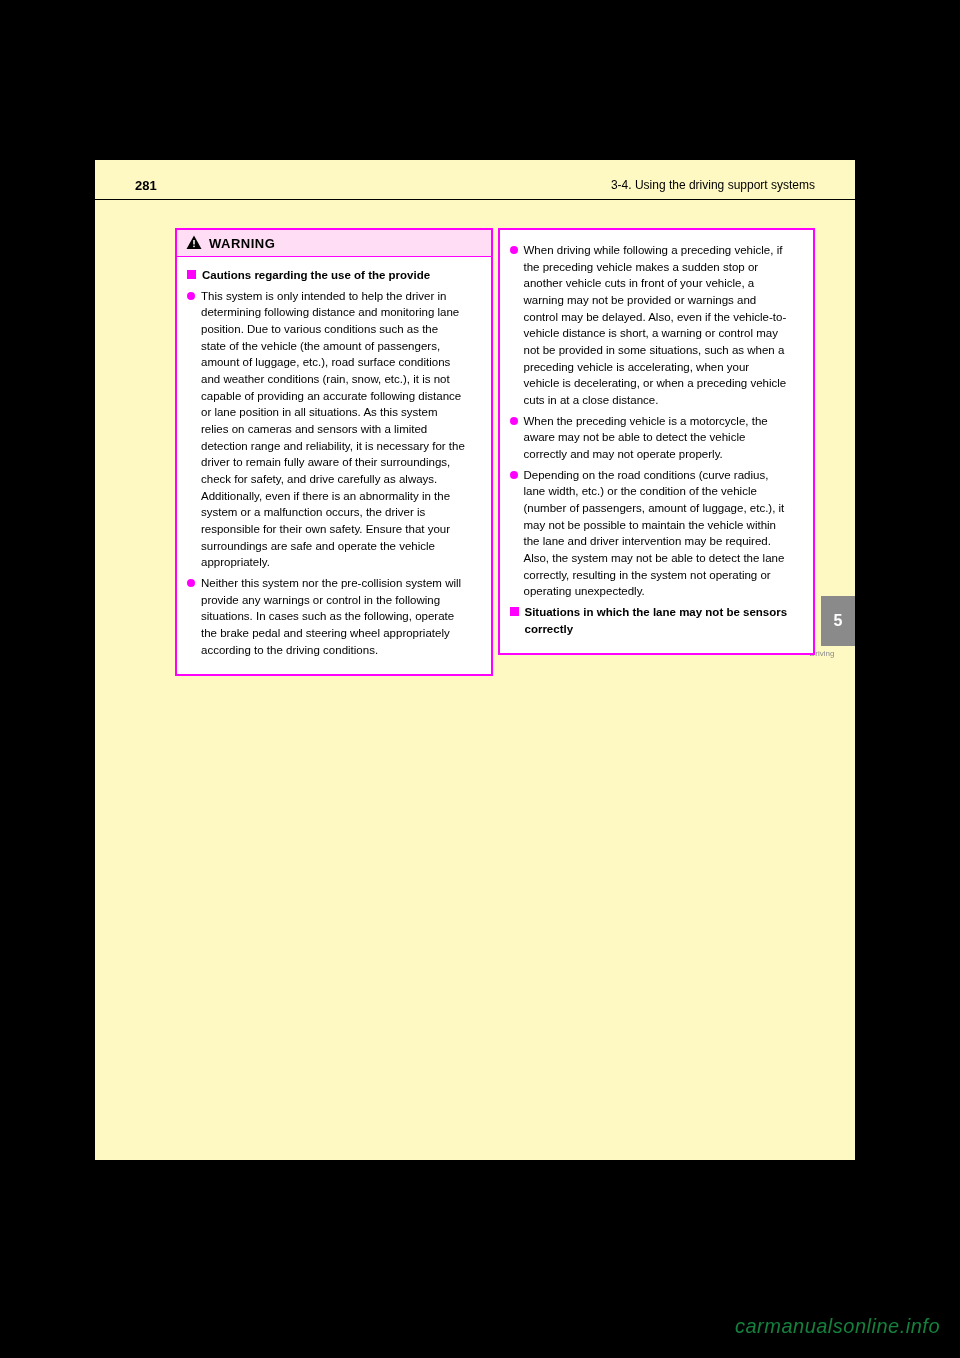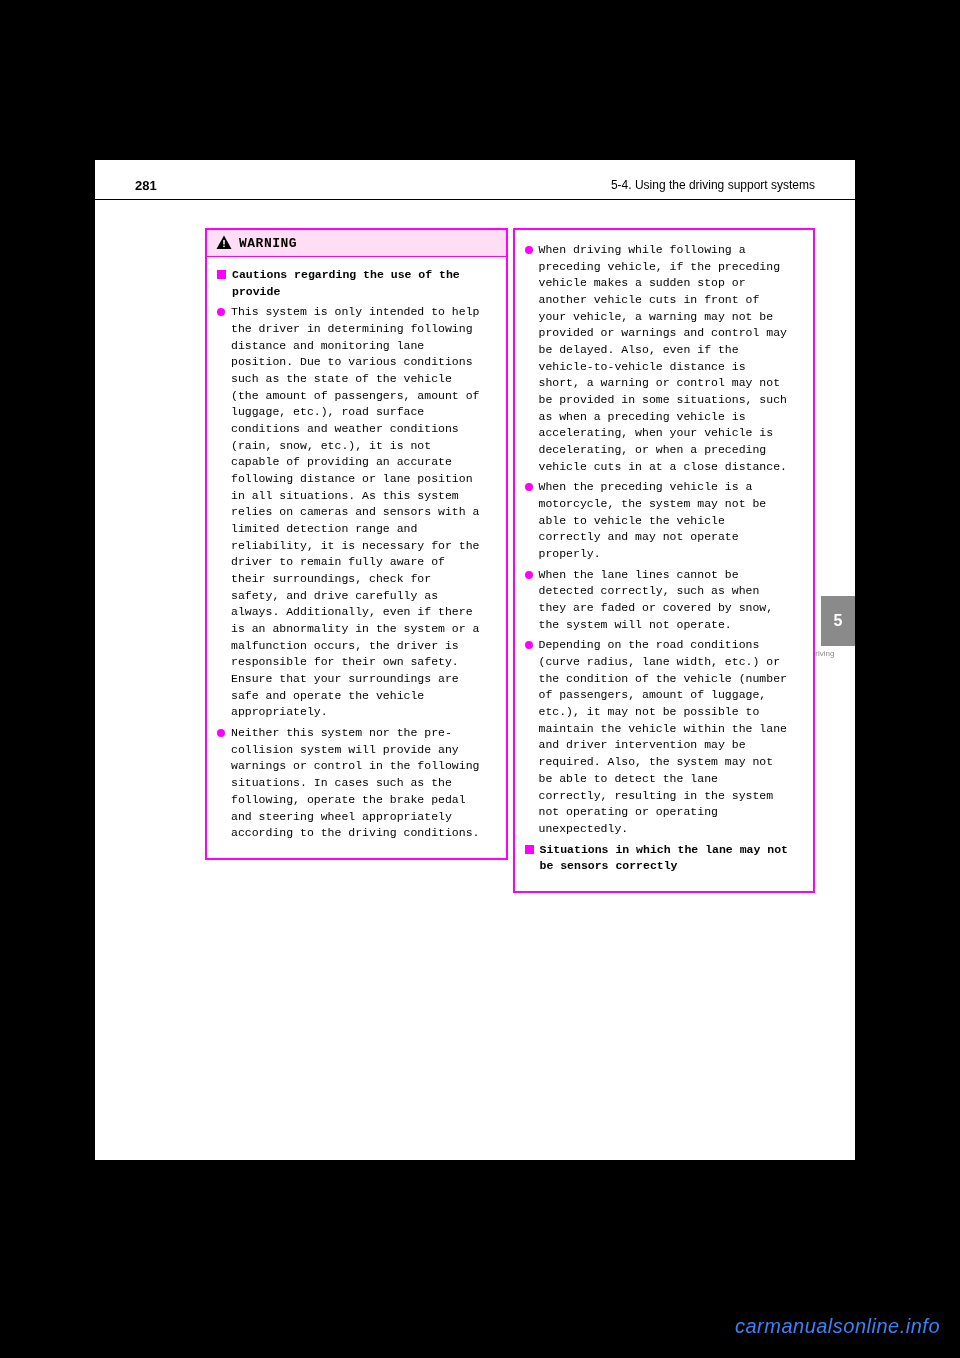--- a/index.html
+++ b/index.html
@@ -11,43 +11,42 @@
       position: relative;
       color: #000;
       overflow: hidden;
     }
     .page {
       position: absolute;
       left: 95px;
       top: 160px;
       width: 760px;
       height: 1000px;
-      background: #ffffff;
+      background: #fef9c3;
     }
     .page-header {
       position: absolute;
       top: 18px;
       left: 0;
       right: 0;
       padding: 0 40px 6px 40px;
       border-bottom: 1px solid #000;
       display: flex;
       justify-content: space-between;
       font-size: 13px;
     }
     .page-number { font-weight: bold; }
     .section-name { font-size: 12px; }
     .columns {
       position: absolute;
       top: 68px;
-      left: 110px;
+      left: 80px;
       right: 40px;
       display: flex;
       gap: 5px;
-      font-family: Liberation Mono, monospace;
     }
     .col {
       width: 50%;
       display: flex;
       flex-direction: column;
       gap: 0;
     }
     .warning-box {
       border: 2px solid #ff00ff;
       background: #fff;
@@ -125,39 +124,39 @@
       font-size: 8px;
       text-align: center;
       color: #8a8a8a;
       line-height: 1.1;
       writing-mode: horizontal-tb;
     }
     .watermark {
       position: absolute;
       right: 20px;
       bottom: 20px;
-      color: #3b82f6;
+      color: #15803d;
       font-size: 20px;
       font-style: italic;
       letter-spacing: 0.5px;
     }
     
     .plain-box {
       border: 2px solid #ff00ff;
       background: #fff;
     }
   </style>
 </head>
 <body>
 
 <div class="page">
 
   <div class="page-header">
     <span class="page-number">281</span>
-    <span class="section-name">5-4. Using the driving support systems</span>
+    <span class="section-name">3-4. Using the driving support systems</span>
   </div>
 
   <div class="side-tab">
     <span>5</span>
   </div>
   <div class="side-tab-caption">Driving</div>
 
   <div class="columns">
 
     <div class="col">
@@ -191,25 +190,21 @@
 
     <div class="col">
       <div class="plain-box">
         <div class="box-body">
           <div class="bullet-item">
             <span class="dot"></span>
             <span class="bullet-text">When driving while following a preceding vehicle, if the preceding vehicle makes a sudden stop or another vehicle cuts in front of your vehicle, a warning may not be provided or warnings and control may be delayed. Also, even if the vehicle-to-vehicle distance is short, a warning or control may not be provided in some situations, such as when a preceding vehicle is accelerating, when your vehicle is decelerating, or when a preceding vehicle cuts in at a close distance.</span>
           </div>
           <div class="bullet-item">
             <span class="dot"></span>
-            <span class="bullet-text">When the preceding vehicle is a motorcycle, the system may not be able to vehicle the vehicle correctly and may not operate properly.</span>
-          </div>
-          <div class="bullet-item">
-            <span class="dot"></span>
-            <span class="bullet-text">When the lane lines cannot be detected correctly, such as when they are faded or covered by snow, the system will not operate.</span>
+            <span class="bullet-text">When the preceding vehicle is a motorcycle, the aware may not be able to detect the vehicle correctly and may not operate properly.</span>
           </div>
           <div class="bullet-item">
             <span class="dot"></span>
             <span class="bullet-text">Depending on the road conditions (curve radius, lane width, etc.) or the condition of the vehicle (number of passengers, amount of luggage, etc.), it may not be possible to maintain the vehicle within the lane and driver intervention may be required. Also, the system may not be able to detect the lane correctly, resulting in the system not operating or operating unexpectedly.</span>
           </div>
           <div class="sub-heading">
             <span class="sq"></span>
             <span>Situations in which the lane may not be sensors correctly</span>
           </div>
         </div>

